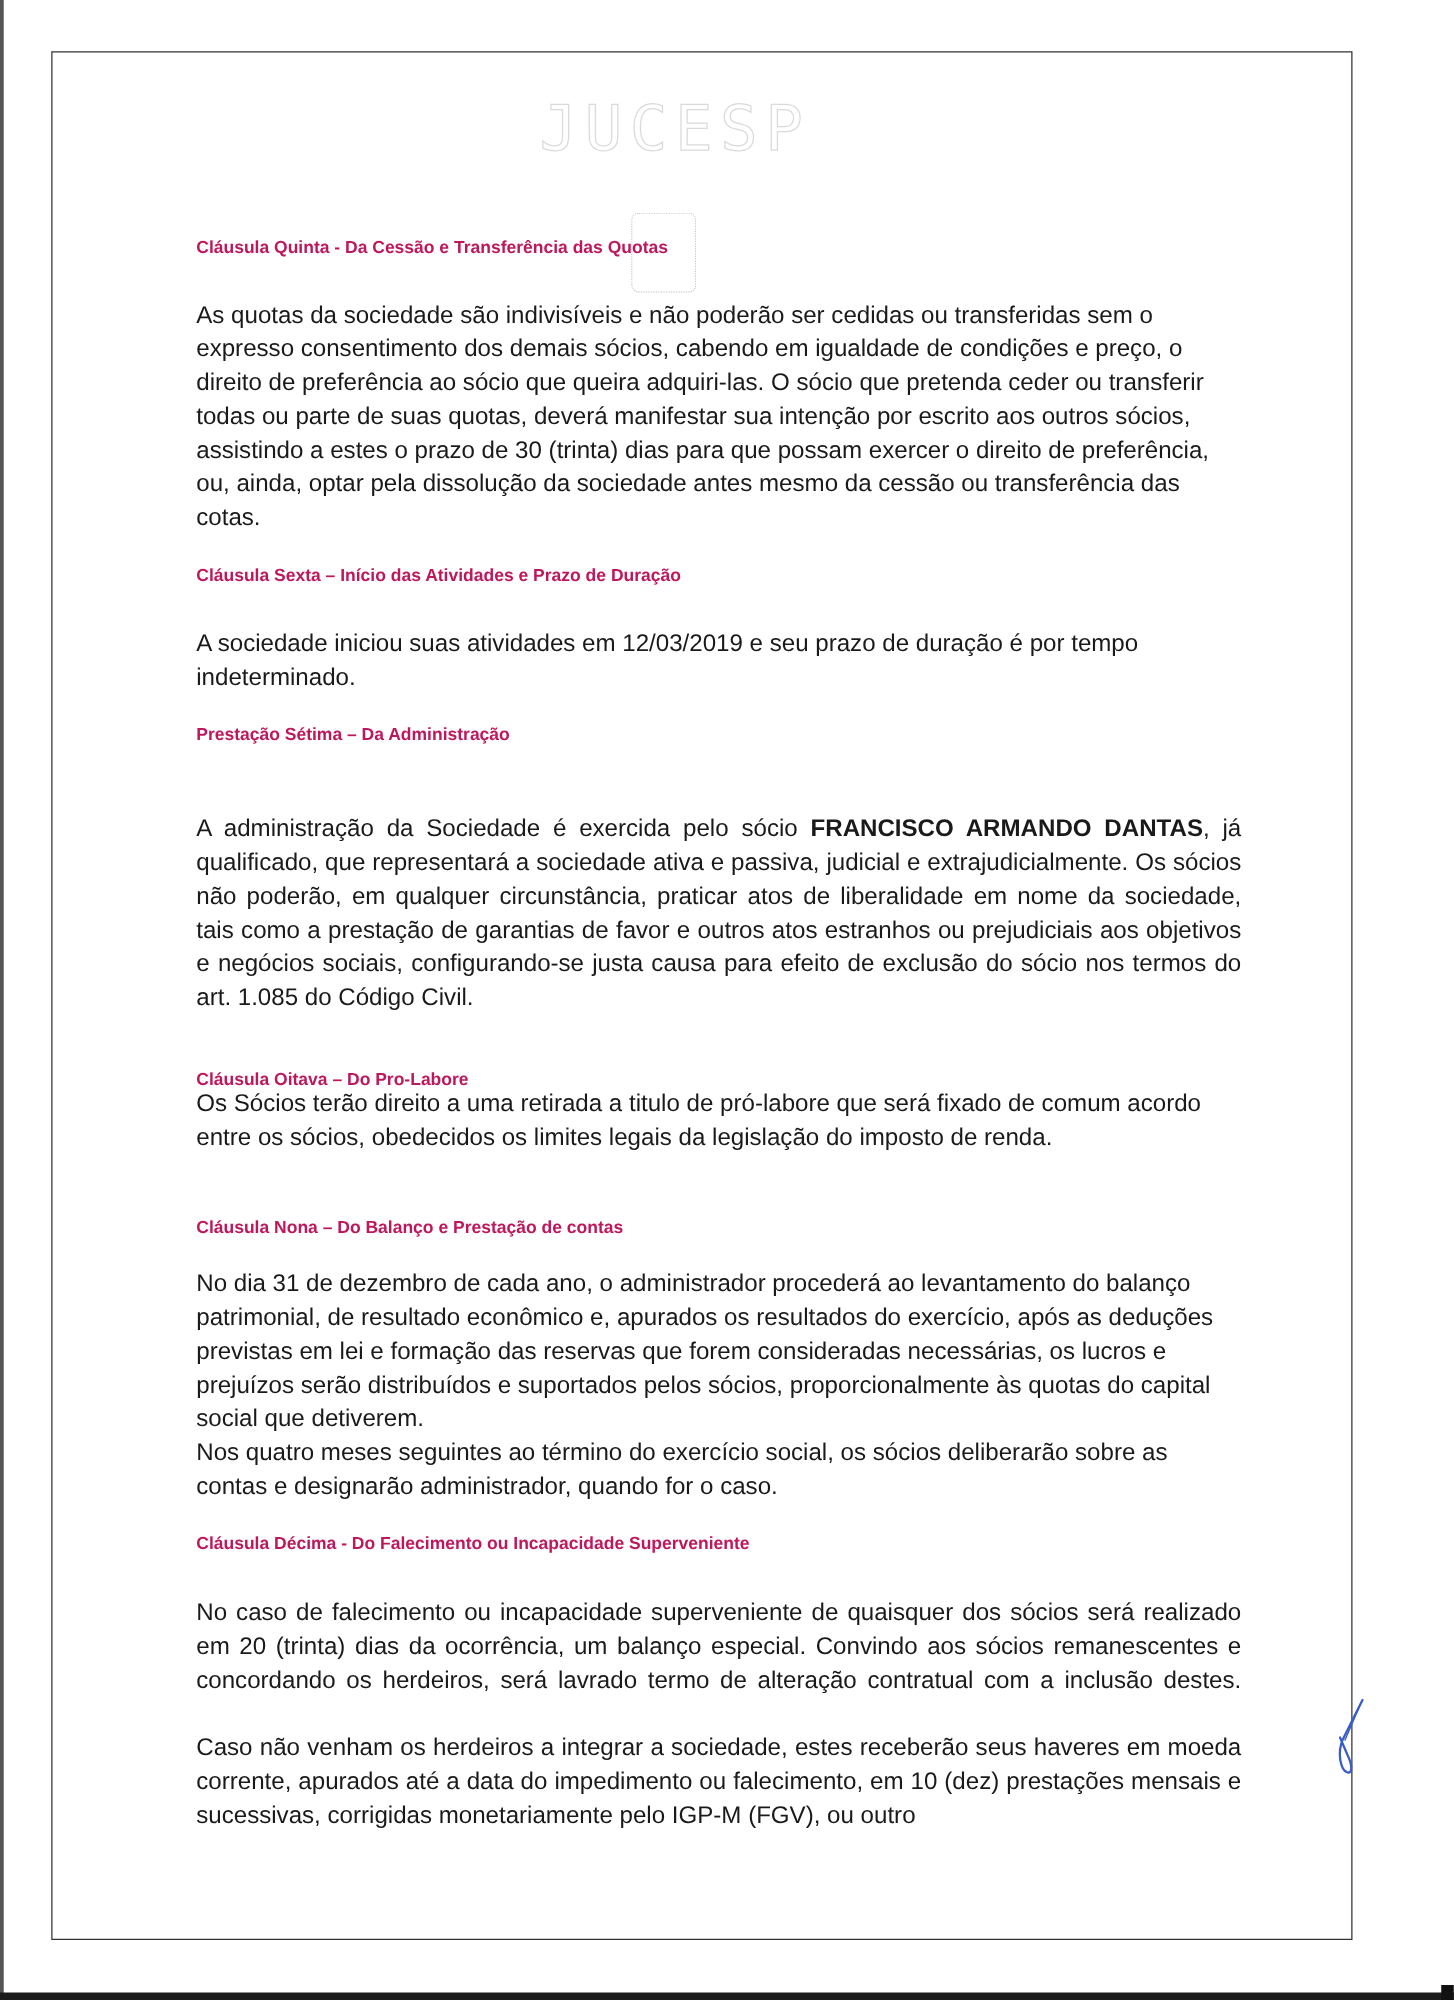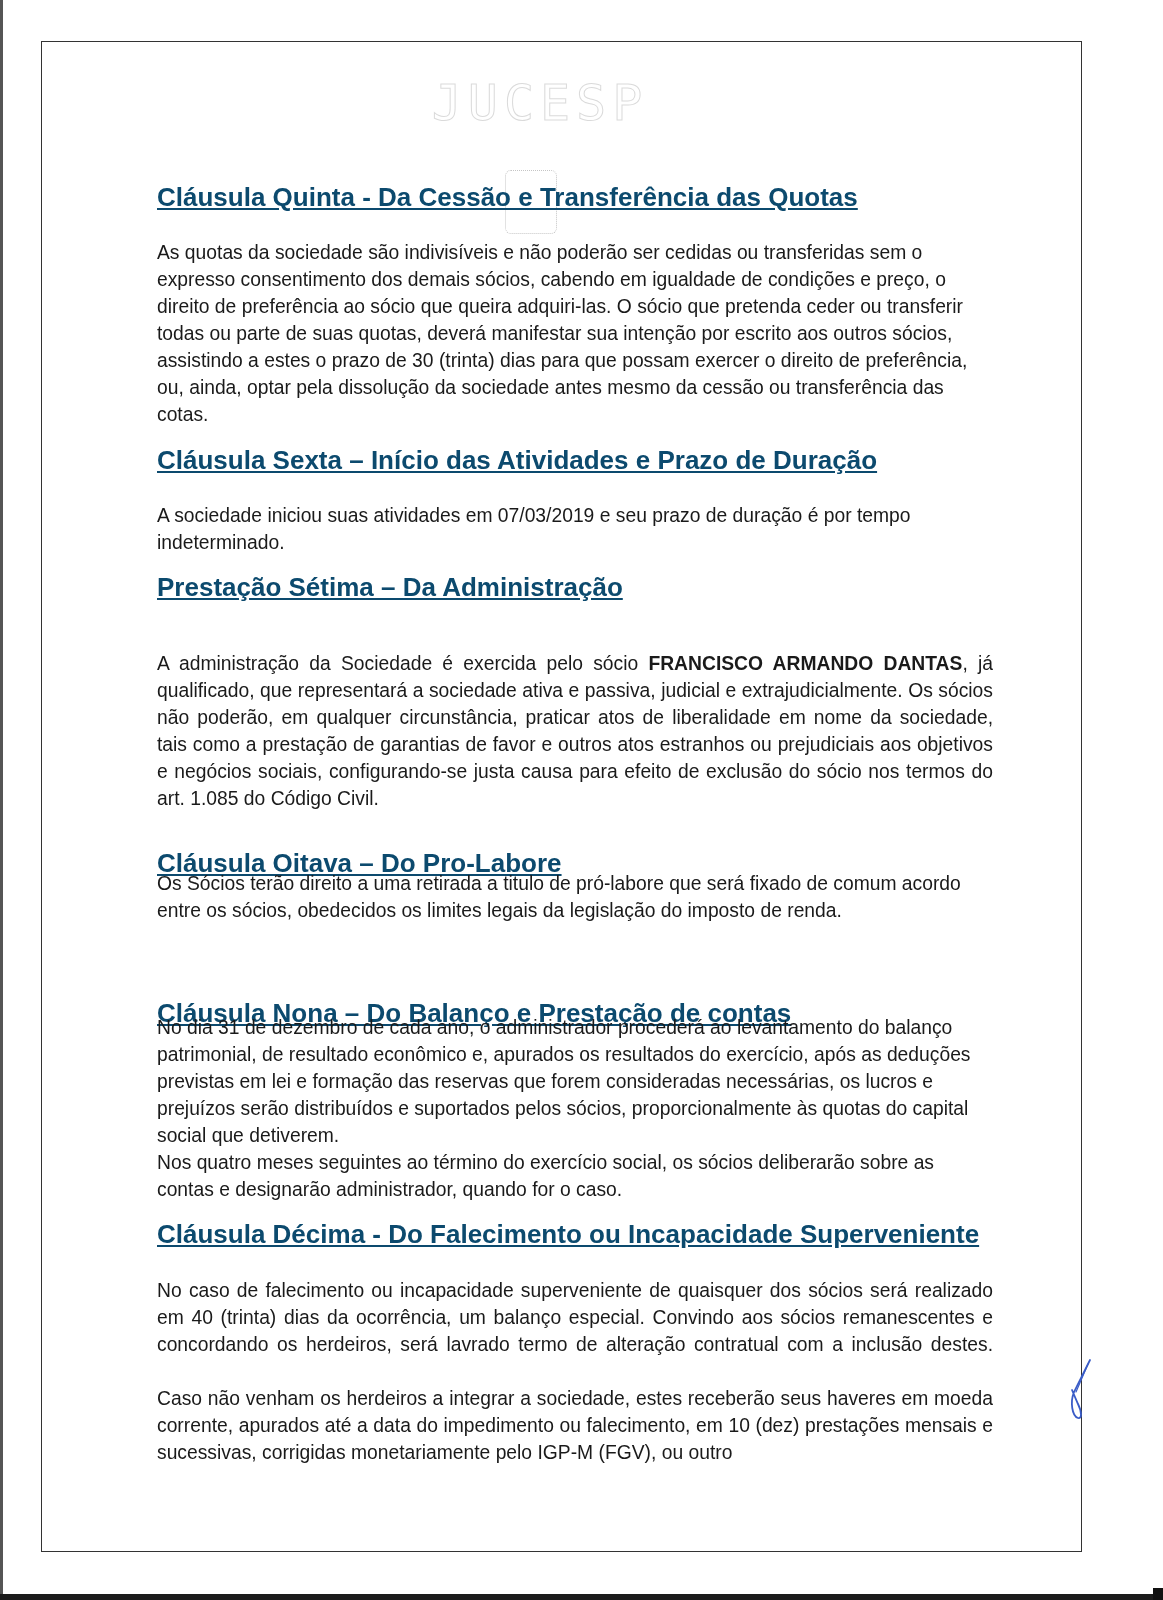--- a/index.html
+++ b/index.html
@@ -23,22 +23,22 @@
     }
     .stamp-mark {
       position: absolute; left: 505px; top: 170px; width: 50px; height: 62px;
       border: 1px dotted rgba(140,140,140,0.5); border-radius: 6px;
     }
     .content {
       position: absolute; left: 157px; top: 184px; width: 836px;
       font-size: 19.3px; line-height: 27px;
     }
     h2 {
-      font-size: 26px; font-weight: bold; text-decoration: underline;
-      margin: 0; line-height: 27px; color: #0c4a6e;
+      font-size: 14px; font-weight: bold; 
+      margin: 0; line-height: 27px; color: #be185d;
     }
     p { margin: 0; }
     .justify { text-align: justify; }
     .justify-last { text-align: justify; text-align-last: justify; }
     .pos { position: absolute; left: 0; width: 836px; }
     .signature {
       position: absolute; left: 1066px; top: 1358px; width: 30px; height: 64px;
     }
   </style>
 </head>
@@ -52,33 +52,33 @@
 
 <div class="stamp">JUCESP</div>
 <div class="stamp-mark"></div>
 
 <div class="content">
 
   <h2 class="pos" style="top:0px;">Cláusula Quinta - Da Cessão e Transferência das Quotas</h2>
   <p class="pos" style="top:55px;">As quotas da sociedade são indivisíveis e não poderão ser cedidas ou transferidas sem o expresso consentimento dos demais sócios, cabendo em igualdade de condições e preço, o direito de preferência ao sócio que queira adquiri-las. O sócio que pretenda ceder ou transferir todas ou parte de suas quotas, deverá manifestar sua intenção por escrito aos outros sócios, assistindo a estes o prazo de 30 (trinta) dias para que possam exercer o direito de preferência, ou, ainda, optar pela dissolução da sociedade antes mesmo da cessão ou transferência das cotas.</p>
 
   <h2 class="pos" style="top:263px;">Cláusula Sexta – Início das Atividades e Prazo de Duração</h2>
-  <p class="pos" style="top:318px;">A sociedade iniciou suas atividades em 07/03/2019 e seu prazo de duração é por tempo indeterminado.</p>
+  <p class="pos" style="top:318px;">A sociedade iniciou suas atividades em 12/03/2019 e seu prazo de duração é por tempo indeterminado.</p>
 
   <h2 class="pos" style="top:390px;">Prestação Sétima – Da Administração</h2>
   <p class="pos justify" style="top:466px;"><span>A administração da Sociedade é exercida pelo sócio </span><b>FRANCISCO ARMANDO DANTAS</b><span>, já qualificado, que representará a sociedade ativa e passiva, judicial e extrajudicialmente. Os sócios não poderão, em qualquer circunstância, praticar atos de liberalidade em nome da sociedade, tais como a prestação de garantias de favor e outros atos estranhos ou prejudiciais aos objetivos e negócios sociais, configurando-se justa causa para efeito de exclusão do sócio nos termos do art. 1.085 do Código Civil.</span></p>
 
   <h2 class="pos" style="top:620px;margin-top:46px;">Cláusula Oitava – Do Pro-Labore</h2>
   <p class="pos" style="top:686px;">Os Sócios terão direito a uma retirada a titulo de pró-labore que será fixado de comum acordo entre os sócios, obedecidos os limites legais da legislação do imposto de renda.</p>
 
-  <h2 class="pos" style="top:816px;">Cláusula Nona – Do Balanço e Prestação de contas</h2>
+  <h2 class="pos" style="top:784px;">Cláusula Nona – Do Balanço e Prestação de contas</h2>
   <p class="pos" style="top:830px;">No dia 31 de dezembro de cada ano, o administrador procederá ao levantamento do balanço patrimonial, de resultado econômico e, apurados os resultados do exercício, após as deduções previstas em lei e formação das reservas que forem consideradas necessárias, os lucros e prejuízos serão distribuídos e suportados pelos sócios, proporcionalmente às quotas do capital social que detiverem.</p>
   <p class="pos" style="top:965px;">Nos quatro meses seguintes ao término do exercício social, os sócios deliberarão sobre as contas e designarão administrador, quando for o caso.</p>
 
   <h2 class="pos" style="top:1037px;">Cláusula Décima - Do Falecimento ou Incapacidade Superveniente</h2>
-  <p class="pos justify-last" style="top:1093px;">No caso de falecimento ou incapacidade superveniente de quaisquer dos sócios será realizado em 40 (trinta) dias da ocorrência, um balanço especial. Convindo aos sócios remanescentes e concordando os herdeiros, será lavrado termo de alteração contratual com a inclusão destes.</p>
+  <p class="pos justify-last" style="top:1093px;">No caso de falecimento ou incapacidade superveniente de quaisquer dos sócios será realizado em 20 (trinta) dias da ocorrência, um balanço especial. Convindo aos sócios remanescentes e concordando os herdeiros, será lavrado termo de alteração contratual com a inclusão destes.</p>
   <p class="pos justify" style="top:1201px;">Caso não venham os herdeiros a integrar a sociedade, estes receberão seus haveres em moeda corrente, apurados até a data do impedimento ou falecimento, em 10 (dez) prestações mensais e sucessivas, corrigidas monetariamente pelo IGP-M (FGV), ou outro</p>
 </div>
 
 <svg class="signature" viewBox="0 0 30 64">
   <path d="M24 2 L8 34 C4 44 6 58 12 60 C16 61 16 54 12 46 L6 32" fill="none" stroke="#3a5cc7" stroke-width="1.8" stroke-linecap="round"></path>
   <path d="M22 6 L10 34" fill="none" stroke="#3a5cc7" stroke-width="1.2" stroke-linecap="round"></path>
 </svg>
 
 </body></html>

